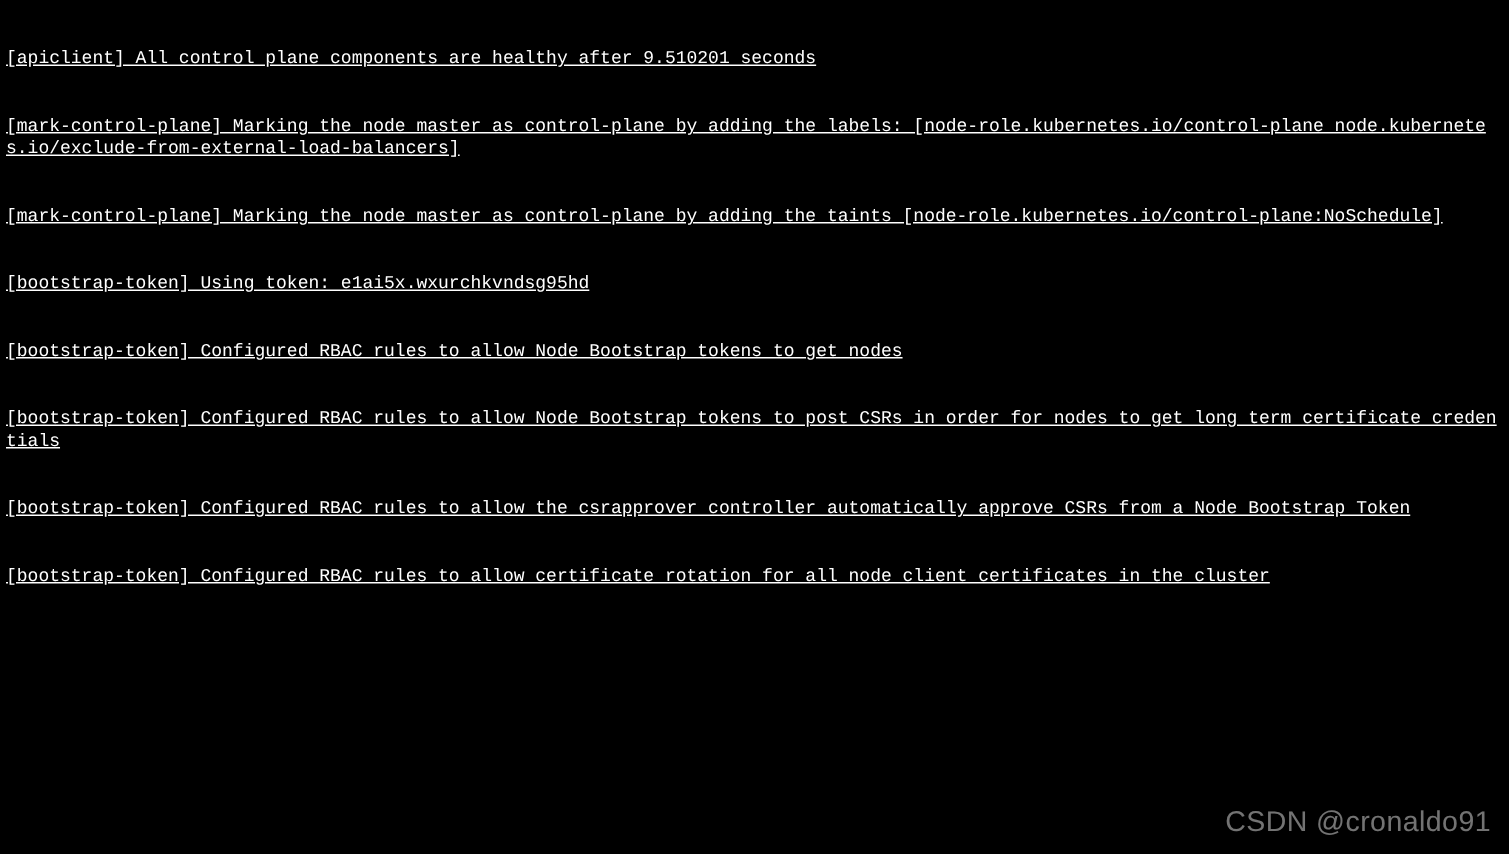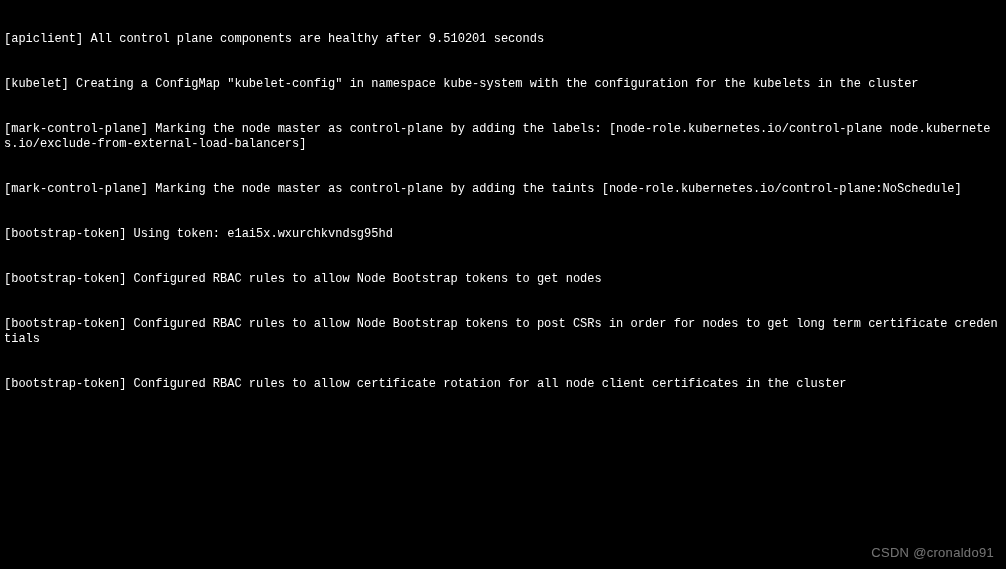--- a/index.html
+++ b/index.html
@@ -18,42 +18,43 @@
       padding: 2px 4px;
       overflow: hidden;
       position: relative;
     }
     .terminal {
       white-space: pre-wrap;
       word-break: break-all;
     }
     .line {
       display: block;
+      text-decoration: underline;
     }
     .watermark {
       position: absolute;
       right: 12px;
       bottom: 8px;
       color: rgba(255,255,255,0.45);
-      font-size: 13px;
+      font-size: 19px;
       font-family: Arial, sans-serif;
       letter-spacing: 0.3px;
     }
   </style>
 </head>
 <body>
 
 <div class="terminal">
   <span class="line">[apiclient] All control plane components are healthy after 9.510201 seconds</span>
-  <span class="line">[kubelet] Creating a ConfigMap "kubelet-config" in namespace kube-system with the configuration for the kubelets in the cluster</span>
   <span class="line">[mark-control-plane] Marking the node master as control-plane by adding the labels: [node-role.kubernetes.io/control-plane node.kubernetes.io/exclude-from-external-load-balancers]</span>
   <span class="line">[mark-control-plane] Marking the node master as control-plane by adding the taints [node-role.kubernetes.io/control-plane:NoSchedule]</span>
   <span class="line">[bootstrap-token] Using token: e1ai5x.wxurchkvndsg95hd</span>
   <span class="line">[bootstrap-token] Configured RBAC rules to allow Node Bootstrap tokens to get nodes</span>
   <span class="line">[bootstrap-token] Configured RBAC rules to allow Node Bootstrap tokens to post CSRs in order for nodes to get long term certificate credentials</span>
+  <span class="line">[bootstrap-token] Configured RBAC rules to allow the csrapprover controller automatically approve CSRs from a Node Bootstrap Token</span>
   <span class="line">[bootstrap-token] Configured RBAC rules to allow certificate rotation for all node client certificates in the cluster</span>
   
   
   
   
   
   
   
   
   

